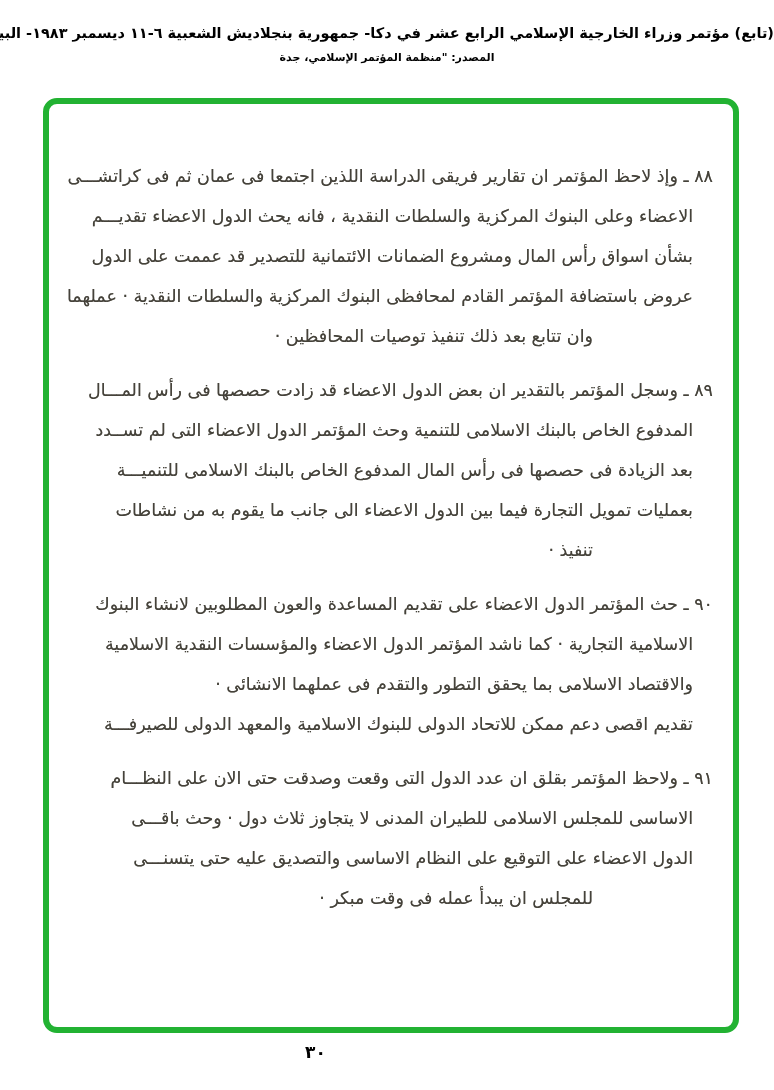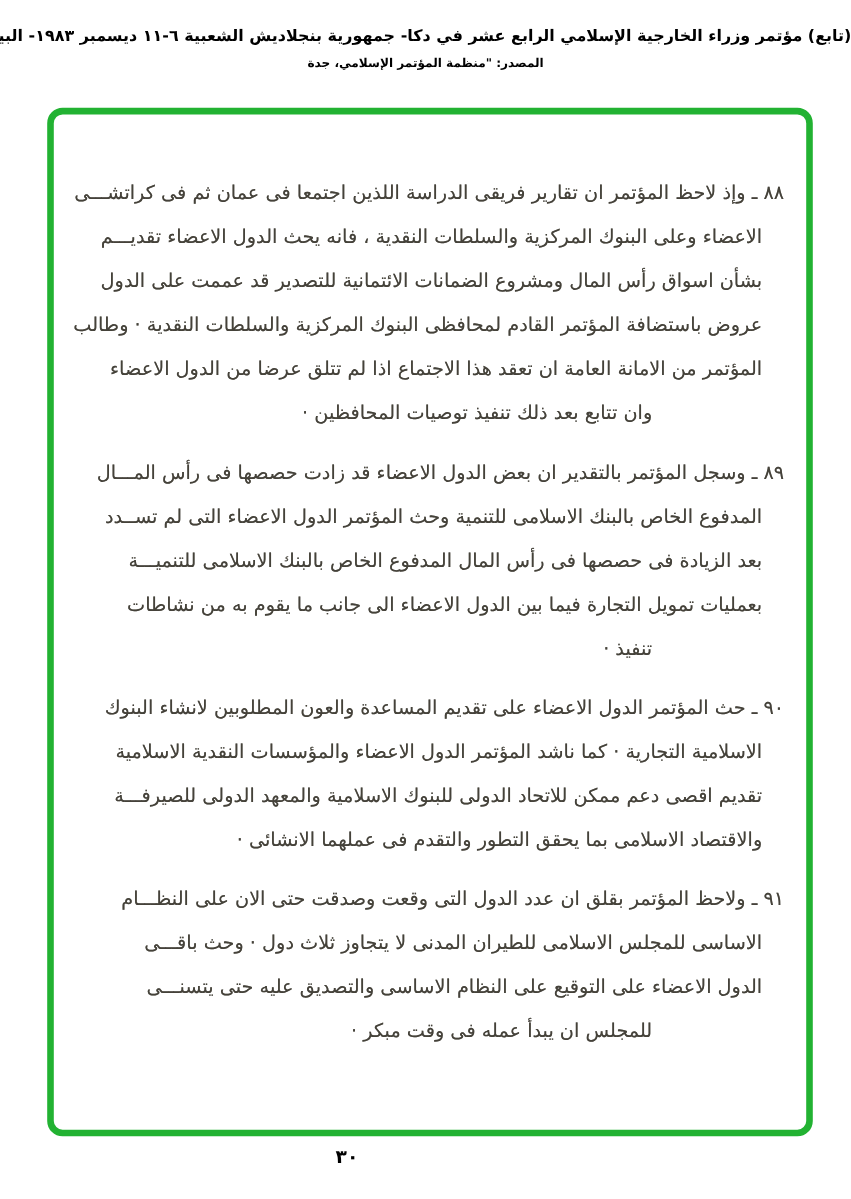--- a/index.html
+++ b/index.html
@@ -98,36 +98,35 @@
     <span class="title-line">(تابع) مؤتمر وزراء الخارجية الإسلامي الرابع عشر في دكا- جمهورية بنجلاديش الشعبية ٦-١١ ديسمبر ١٩٨٣- البيان الختامي</span>
     <span class="source-line">المصدر: "منظمة المؤتمر الإسلامي، جدة</span>
   </div>
 
   <div class="scan-frame">
     <div class="scan-page">
         <div class="para">
           <div class="line">٨٨ ـ وإذ لاحظ المؤتمر ان تقارير فريقى الدراسة اللذين اجتمعا فى عمان ثم فى كراتشـــى</div>
           <div class="line cont">الاعضاء وعلى البنوك المركزية والسلطات النقدية ، فانه يحث الدول الاعضاء تقديـــم</div>
           <div class="line cont">بشأن اسواق رأس المال ومشروع الضمانات الائتمانية للتصدير قد عممت على الدول</div>
-          <div class="line cont">عروض باستضافة المؤتمر القادم لمحافظى البنوك المركزية والسلطات النقدية · وطالب</div>
-          <div class="line cont">المؤتمر من الامانة العامة ان تعقد هذا الاجتماع اذا لم تتلق عرضا من الدول الاعضاء</div>
+          <div class="line cont">عروض باستضافة المؤتمر القادم لمحافظى البنوك المركزية والسلطات النقدية · عملهما</div>
           <div class="line cont short">وان تتابع بعد ذلك تنفيذ توصيات المحافظين ·</div>
         </div>
         <div class="para">
           <div class="line">٨٩ ـ وسجل المؤتمر بالتقدير ان بعض الدول الاعضاء قد زادت حصصها فى رأس المـــال</div>
           <div class="line cont">المدفوع الخاص بالبنك الاسلامى للتنمية وحث المؤتمر الدول الاعضاء التى لم تســدد</div>
           <div class="line cont">بعد الزيادة فى حصصها فى رأس المال المدفوع الخاص بالبنك الاسلامى للتنميـــة</div>
           <div class="line cont">بعمليات تمويل التجارة فيما بين الدول الاعضاء الى جانب ما يقوم به من نشاطات</div>
           <div class="line cont short">تنفيذ ·</div>
         </div>
         <div class="para">
           <div class="line">٩٠ ـ حث المؤتمر الدول الاعضاء على تقديم المساعدة والعون المطلوبين لانشاء البنوك</div>
           <div class="line cont">الاسلامية التجارية · كما ناشد المؤتمر الدول الاعضاء والمؤسسات النقدية الاسلامية</div>
+          <div class="line cont">والاقتصاد الاسلامى بما يحقق التطور والتقدم فى عملهما الانشائى ·</div>
           <div class="line cont">تقديم اقصى دعم ممكن للاتحاد الدولى للبنوك الاسلامية والمعهد الدولى للصيرفـــة</div>
-          <div class="line cont">والاقتصاد الاسلامى بما يحقق التطور والتقدم فى عملهما الانشائى ·</div>
         </div>
         <div class="para">
           <div class="line">٩١ ـ ولاحظ المؤتمر بقلق ان عدد الدول التى وقعت وصدقت حتى الان على النظـــام</div>
           <div class="line cont">الاساسى للمجلس الاسلامى للطيران المدنى لا يتجاوز ثلاث دول · وحث باقـــى</div>
           <div class="line cont">الدول الاعضاء على التوقيع على النظام الاساسى والتصديق عليه حتى يتسنـــى</div>
           <div class="line cont short">للمجلس ان يبدأ عمله فى وقت مبكر ·</div>
         </div>
       </div>
   </div>
 

